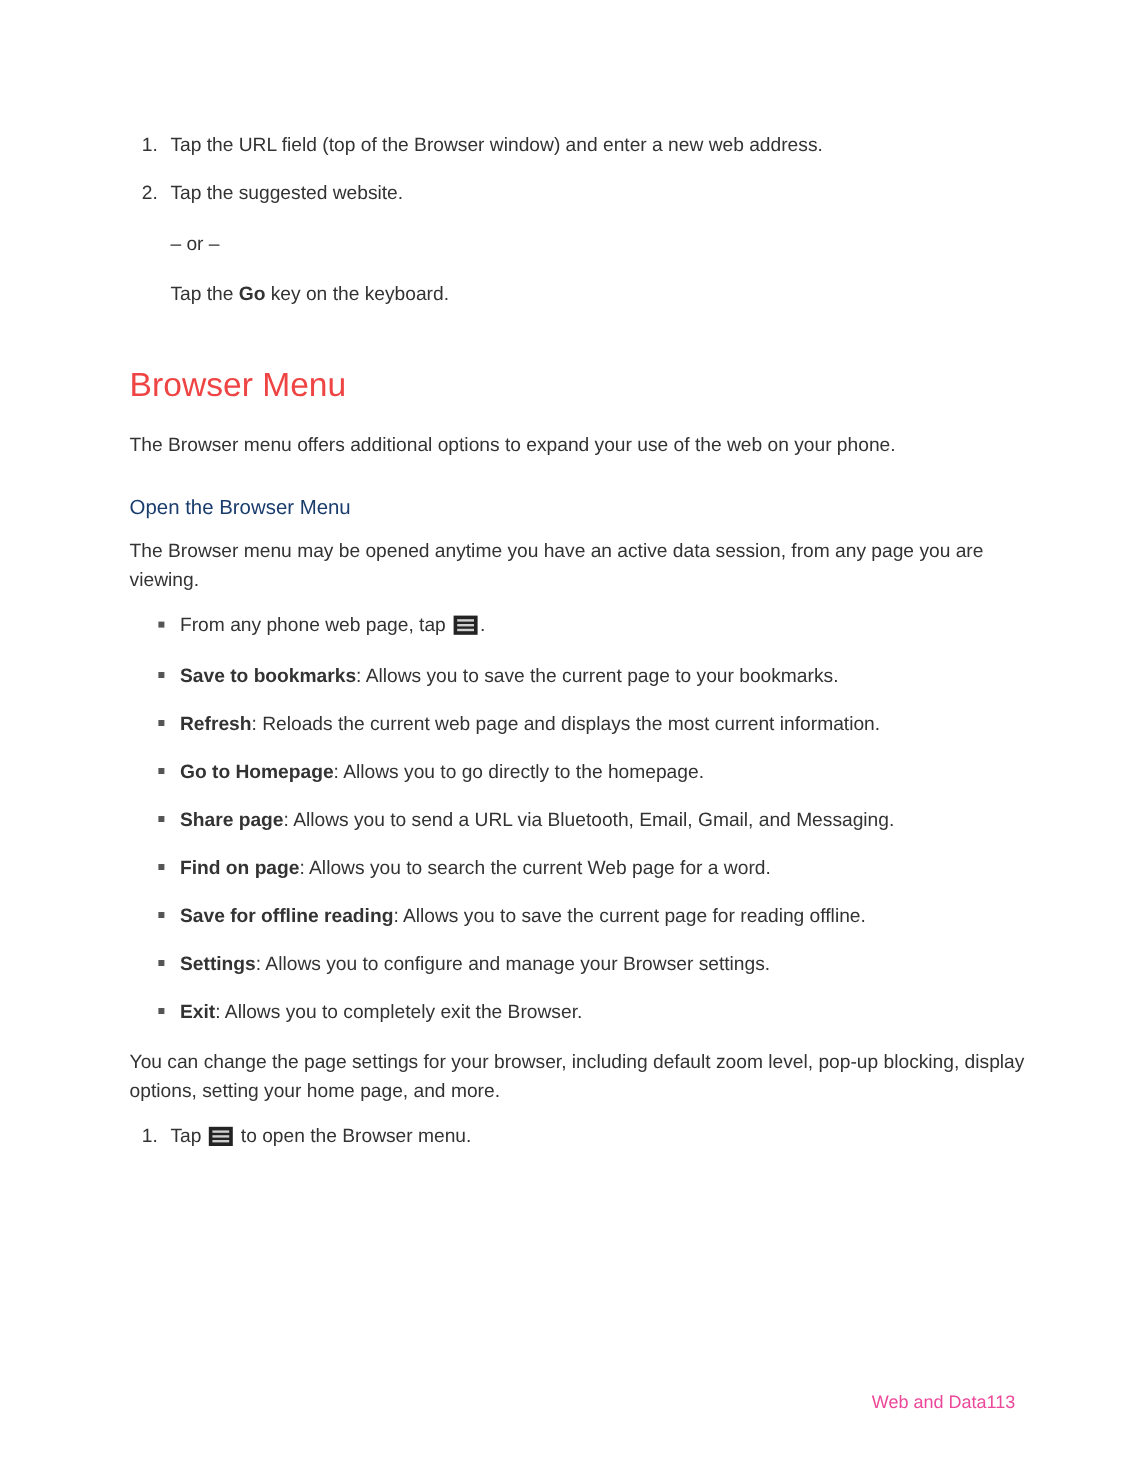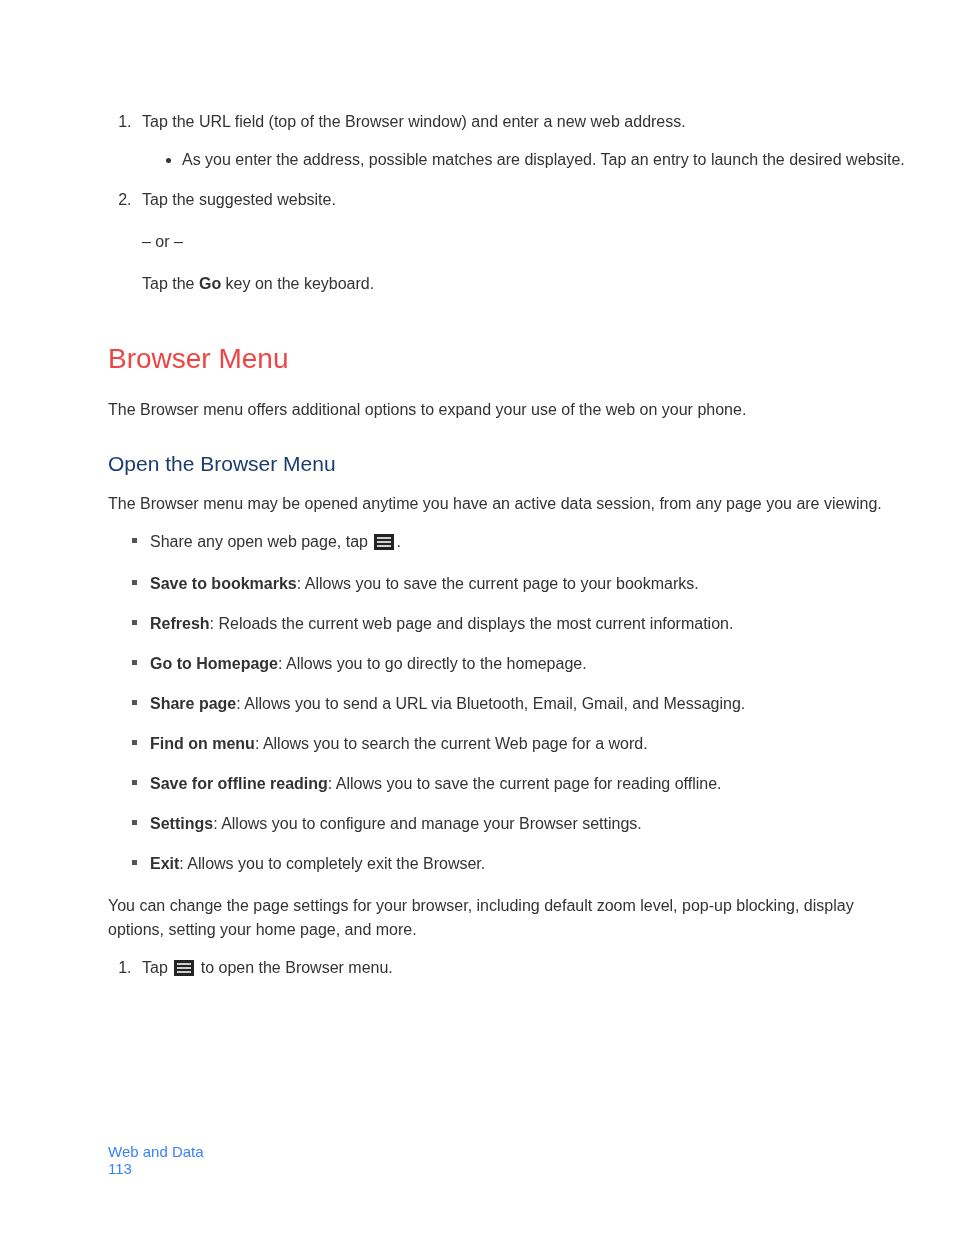--- a/index.html
+++ b/index.html
@@ -6,21 +6,21 @@
     margin: 0;
     padding: 0;
     font-family: Arial, Helvetica, sans-serif;
     color: #333333;
     background: #ffffff;
   }
   .page {
     width: 954px;
     height: 1235px;
     box-sizing: border-box;
-    padding: 110px 48px 60px 108px;
+    padding: 110px 96px 60px 108px;
     position: relative;
   }
   .content {
     font-size: 16px;
     line-height: 1.5;
   }
   ol.numbered {
     padding-left: 28px;
     margin: 0;
   }
@@ -61,21 +61,21 @@
   .sub-para {
     margin: 0 0 18px 34px;
   }
   h2.section {
     font-size: 28px;
     color: #ef4444;
     font-weight: normal;
     margin: 42px 0 18px 0;
   }
   h3.subsection {
-    font-size: 21px;
+    font-size: 17px;
     color: #1a3d6d;
     font-weight: normal;
     margin: 26px 0 12px 0;
   }
   p.para {
     margin: 0 0 14px 0;
   }
   .bold {
     font-weight: bold;
   }
@@ -99,67 +99,63 @@
     box-shadow: 0 4px 0 #cfcfcf, 0 8px 0 #cfcfcf;
   }
   .footer {
     position: absolute;
     bottom: 58px;
     left: 108px;
     right: 108px;
     display: flex;
     justify-content: flex-end;
     font-size: 15px;
-    color: #3b82f6;
-    flex-direction: column;
+    color: #ec4899;
   }
 </style>
 </head>
 <body>
 
 <div class="page">
   <div class="content">
 
     <ol class="numbered">
       <li>
         <span>Tap the URL field (top of the Browser window) and enter a new web address.</span>
-        <ul class="bulleted">
-          <li>As you enter the address, possible matches are displayed. Tap an entry to launch the desired website.</li>
-        </ul>
       </li>
       <li>
         <span>Tap the suggested website.</span>
       </li>
     </ol>
 
     <div class="or-line">– or –</div>
 
     <div class="sub-para">
       <span>Tap the </span><span class="bold">Go</span><span> key on the keyboard.</span>
     </div>
 
     <h2 class="section">Browser Menu</h2>
     <p class="para">The Browser menu offers additional options to expand your use of the web on your phone.</p>
 
     <h3 class="subsection">Open the Browser Menu</h3>
     <p class="para">The Browser menu may be opened anytime you have an active data session, from any page you are viewing.</p>
 
     <ul class="squared">
       <li>
-        <span>Share any open web page, tap </span><span class="menu-icon"></span><span>.</span>
+        <span>From any phone web page, tap </span><span class="menu-icon"></span><span>.</span>
       </li>
     </ul>
 
 
     <ul class="squared">
       <li><span class="bold">Save to bookmarks</span><span>: Allows you to save the current page to your bookmarks.</span></li>
       <li><span class="bold">Refresh</span><span>: Reloads the current web page and displays the most current information.</span></li>
       <li><span class="bold">Go to Homepage</span><span>: Allows you to go directly to the homepage.</span></li>
       <li><span class="bold">Share page</span><span>: Allows you to send a URL via Bluetooth, Email, Gmail, and Messaging.</span></li>
-      <li><span class="bold">Find on menu</span><span>: Allows you to search the current Web page for a word.</span></li>
+      <li><span class="bold">Find on page</span><span>: Allows you to search the current Web page for a word.</span></li>
       <li><span class="bold">Save for offline reading</span><span>: Allows you to save the current page for reading offline.</span></li>
       <li><span class="bold">Settings</span><span>: Allows you to configure and manage your Browser settings.</span></li>
       <li><span class="bold">Exit</span><span>: Allows you to completely exit the Browser.</span></li>
     </ul>
 
     <p class="para">You can change the page settings for your browser, including default zoom level, pop-up blocking, display options, setting your home page, and more.</p>
 
     <ol class="numbered">
       <li>
         <span>Tap </span><span class="menu-icon"></span><span> to open the Browser menu.</span>

